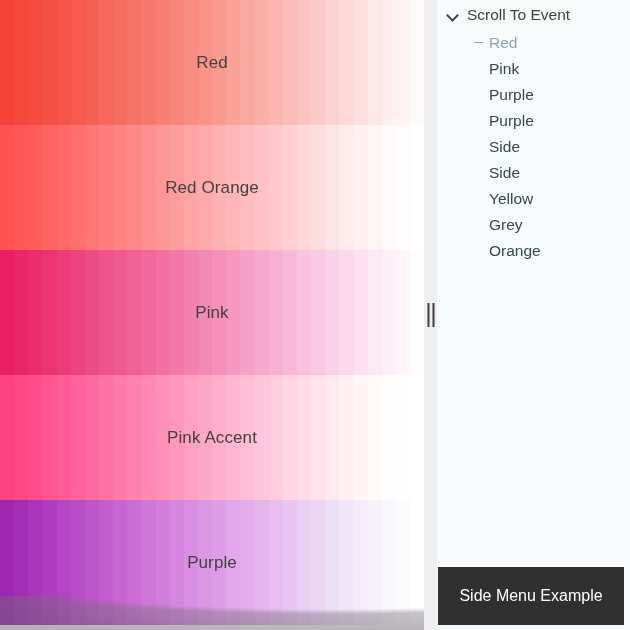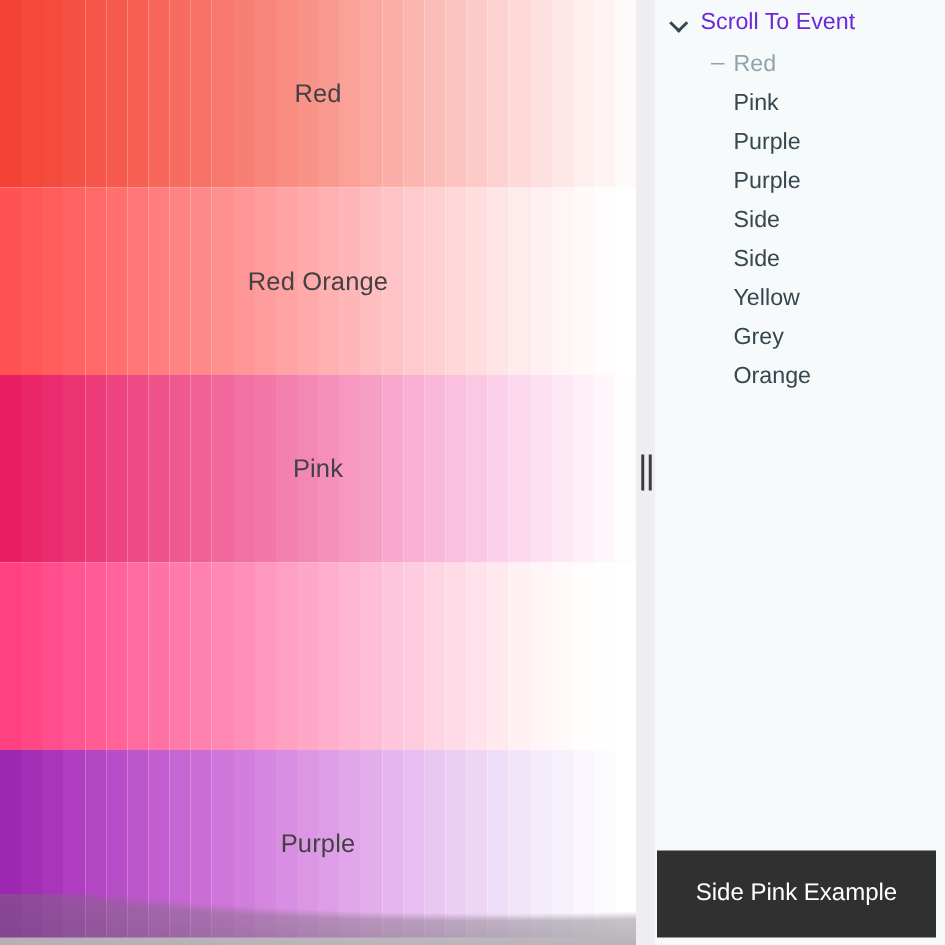--- a/index.html
+++ b/index.html
@@ -138,21 +138,21 @@
     top: 2px;
     width: 7px;
     height: 7px;
     border-right: 2px solid #37474f;
     border-bottom: 2px solid #37474f;
     transform: rotate(45deg);
   }
 
   #menu-header .title {
     font-size: 15.5px;
-    color: #6d28d9;
+    color: #404040;
     white-space: nowrap;
   }
 
   #menu-list {
     margin: 0;
     padding: 6px 0 0 0;
     list-style: none;
   }
 
   .menu-item {
@@ -338,20 +338,21 @@
             <span style="background: rgb(255, 219, 231);"></span>
             <span style="background: rgb(255, 226, 235);"></span>
             <span style="background: rgb(255, 233, 239);"></span>
             <span style="background: rgb(255, 240, 243);"></span>
             <span style="background: rgb(255, 245, 247);"></span>
             <span style="background: rgb(255, 249, 250);"></span>
             <span style="background: rgb(255, 252, 252);"></span>
             <span style="background: rgb(255, 254, 254);"></span>
             <span style="background: rgb(255, 255, 255);"></span>
           </div>
+          <div class="row-label">Pink Accent</div>
         </div>
         <div class="color-row">
           <div class="swatches">
             <span style="background: rgb(156, 39, 176);"></span>
             <span style="background: rgb(162, 46, 181);"></span>
             <span style="background: rgb(168, 54, 186);"></span>
             <span style="background: rgb(174, 62, 191);"></span>
             <span style="background: rgb(179, 70, 195);"></span>
             <span style="background: rgb(184, 78, 199);"></span>
             <span style="background: rgb(189, 86, 203);"></span>
@@ -405,17 +406,17 @@
         <li class="menu-item">Purple</li>
         <li class="menu-item">Purple</li>
         <li class="menu-item">Side</li>
         <li class="menu-item">Side</li>
         <li class="menu-item">Yellow</li>
         <li class="menu-item">Grey</li>
         <li class="menu-item">Orange</li>
       </ul>
 
     <div id="footer-card">
-      <span class="label">Side Pink Example</span>
+      <span class="label">Side Menu Example</span>
     </div>
 
   </div>
 </div>
 
 </body></html>

